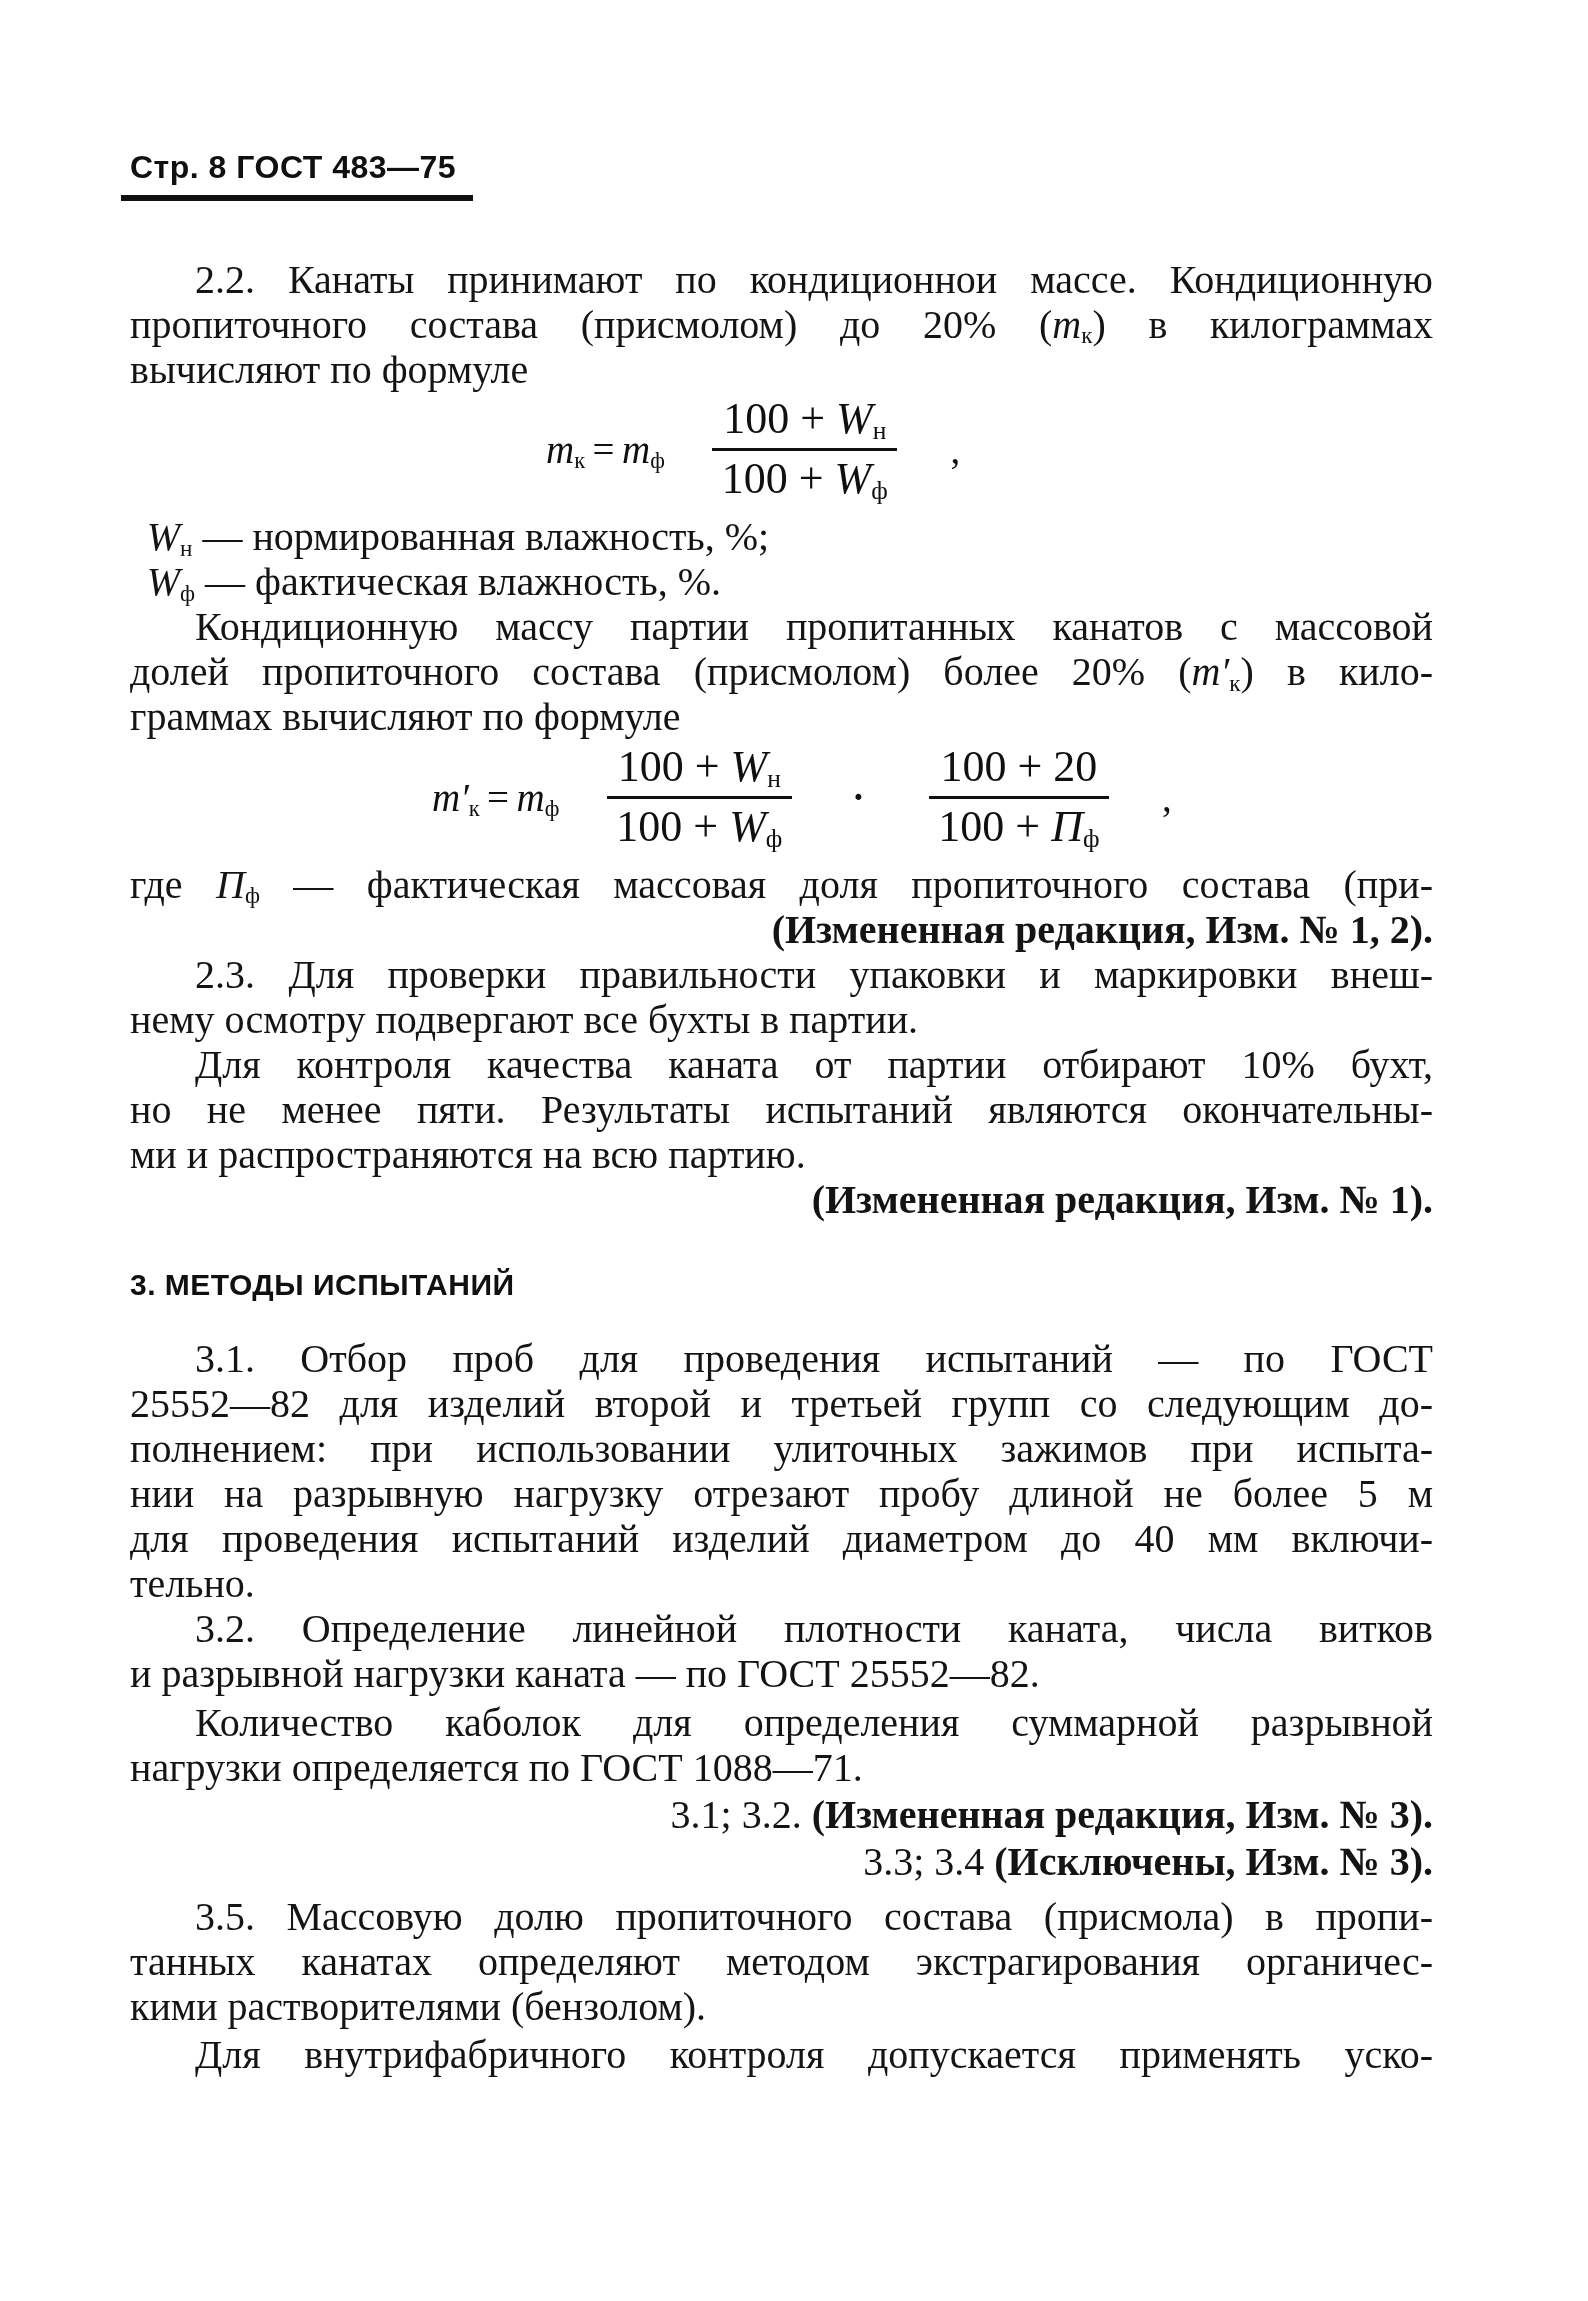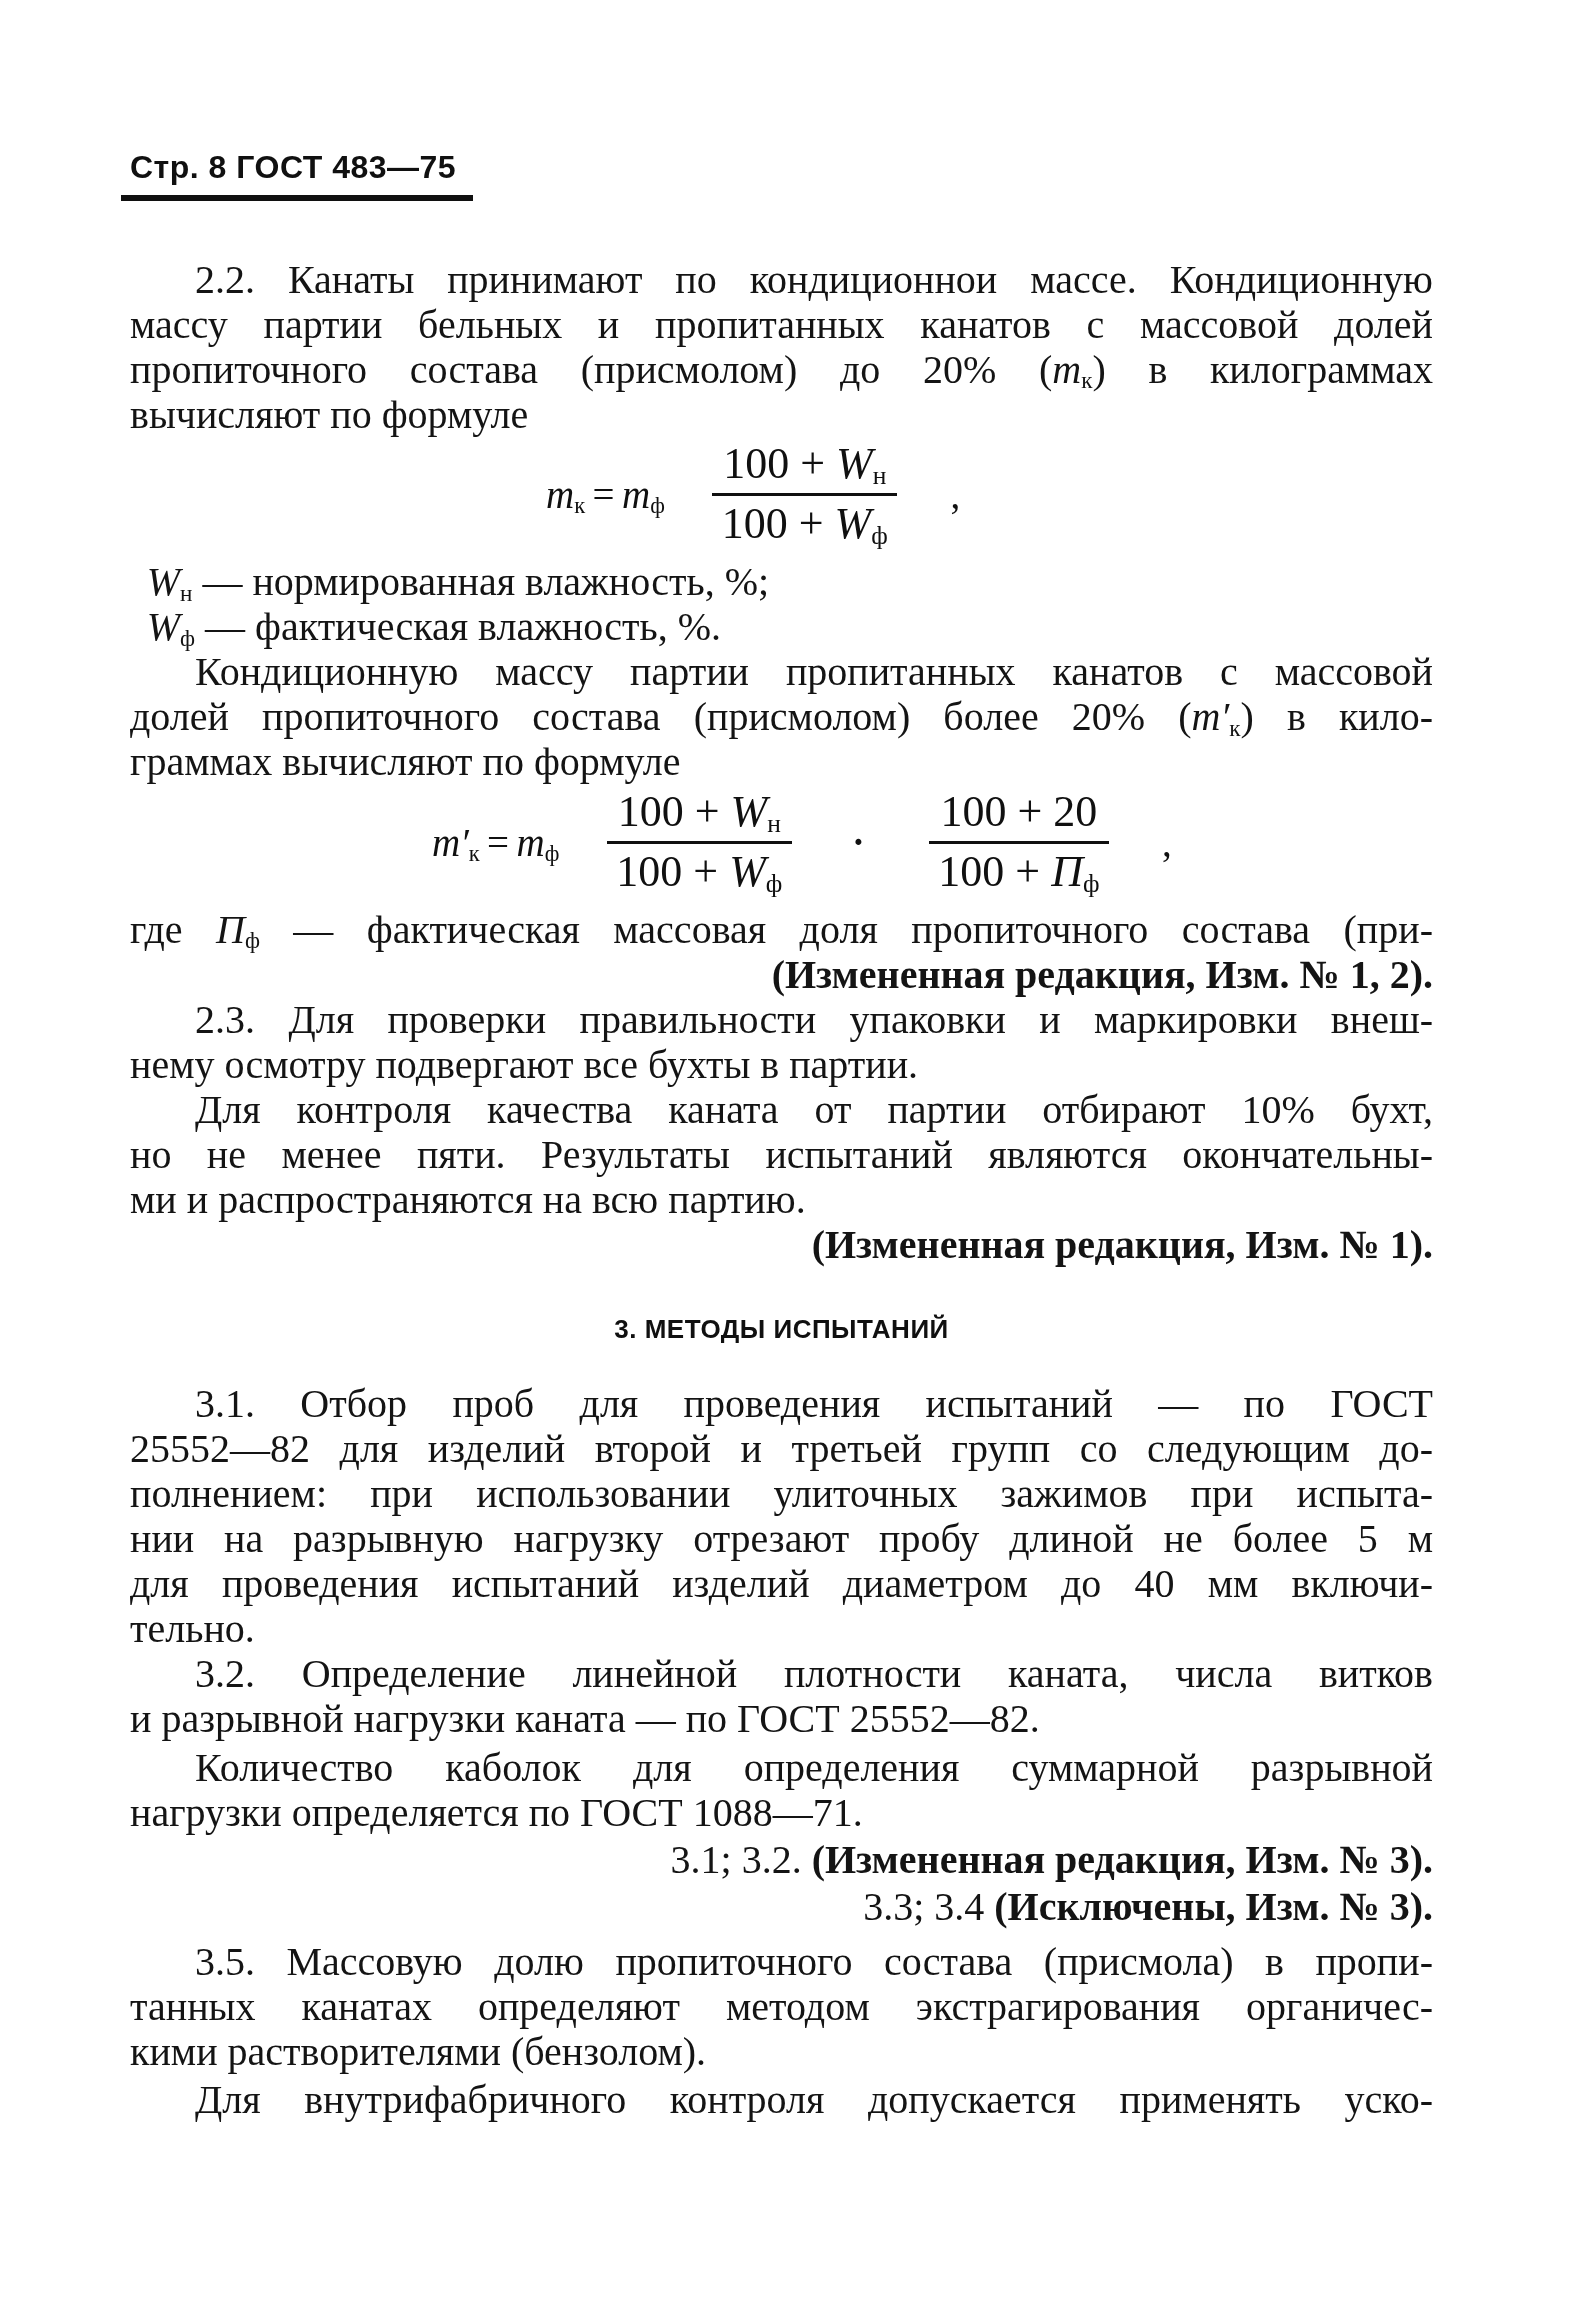--- a/index.html
+++ b/index.html
@@ -84,42 +84,41 @@
     white-space: nowrap;
   }
   .frac .num { padding: 0 9.3px 6.5px 9.3px; border-bottom: 3.7px solid #101010; }
   .frac .den { padding: 6.5px 9.3px 0 9.3px; }
   .f-dot { margin: 0 16.7px; font-weight: bold; font-size: 37px; }
   .f-comma { margin-left: 9.3px; font-size: 39px; }
   
   .sec-heading {
     font-family: "Liberation Sans", sans-serif;
     font-weight: bold;
-    font-size: 26px;
+    font-size: 30px;
     line-height: 39px;
     letter-spacing: 0.5px;
-    text-align: center;
+    text-align: left;
     margin: 43px 0 32px 0;
     color: #101010;
   }
 </style>
 </head>
 <body>
 
 <div class="page">
 
   <div class="pagehead">
     <span>Стр. 8 ГОСТ 483—75</span>
     <div class="pagehead-rule"></div>
   </div>
 
   <div class="textbody">
 
     <div class="ln just ind">2.2. Канаты принимают по кондиционнои массе. Кондиционную</div>
-    <div class="ln just">массу партии бельных и пропитанных канатов с массовой долей</div>
     <div class="ln just"><span>пропиточного состава (присмолом) до 20% (</span><span class="it">m</span><sub>к</sub><span>) в килограммах</span></div>
     <div class="ln">вычисляют по формуле</div>
 
     <div class="formula f1">
       <span class="f-lhs"><span class="it">m</span><sub>к</sub><span class="f-eq">=</span><span class="it">m</span><sub>ф</sub></span>
       <span class="frac">
         <span class="num"><span>100 + </span><span class="it">W</span><sub>н</sub></span>
         <span class="den"><span>100 + </span><span class="it">W</span><sub>ф</sub></span>
       </span>
       <span class="f-comma">,</span>

